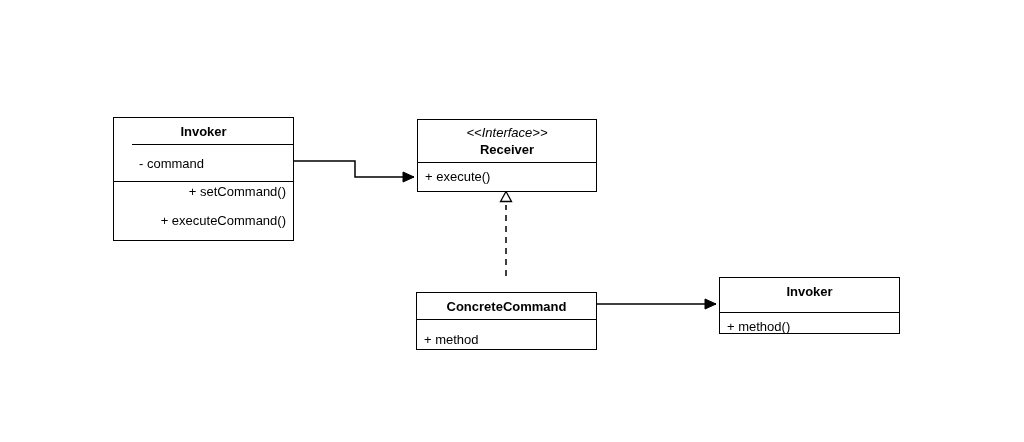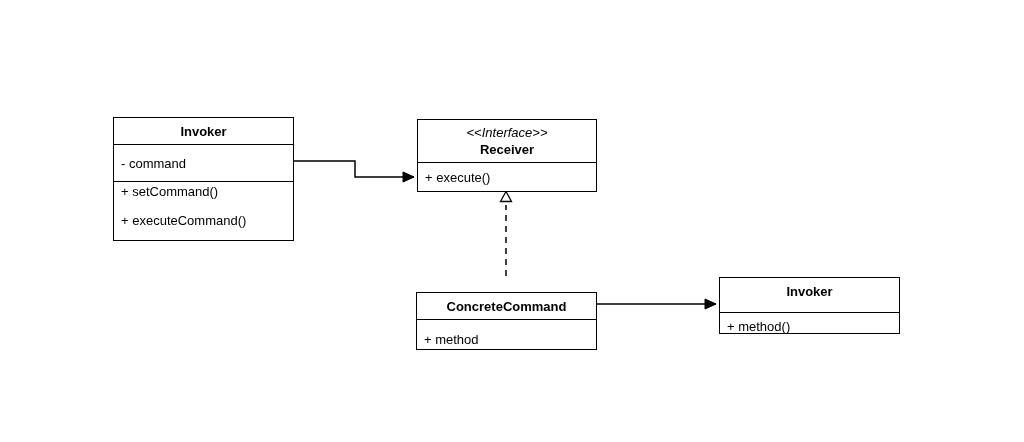--- a/index.html
+++ b/index.html
@@ -46,27 +46,27 @@
   }
 
   .uml-member {
     line-height: 29px;
     white-space: nowrap;
   }
 
   
   .box-invoker { left: 113px; top: 117px; width: 181px; height: 124px; }
   .box-invoker .uml-title { height: 26px; }
-  .box-invoker .comp-attrs { height: 37px; }
-  .box-invoker .comp-methods { height: 49px; }
+  .box-invoker .comp-attrs { height: 37px; margin-left: 18px; }
+  .box-invoker .comp-methods { height: 49px; text-align: right; }
 
   
   .box-command { left: 417px; top: 119px; width: 180px; height: 73px; }
   .box-command .uml-title { height: 42px; }
-  .box-command .comp-methods { height: 29px; }
+  .box-command .comp-methods { height: 29px; justify-content: flex-end; }
 
   
   .box-concrete { left: 416px; top: 292px; width: 181px; height: 58px; }
   .box-concrete .uml-title { height: 26px; }
   .box-concrete .comp-members { height: 40px; }
 
   
   .box-receiver { left: 719px; top: 277px; width: 181px; height: 57px; }
   .box-receiver .uml-title { height: 26px; }
   .box-receiver .comp-members { height: 28px; margin-top: 8px; }

